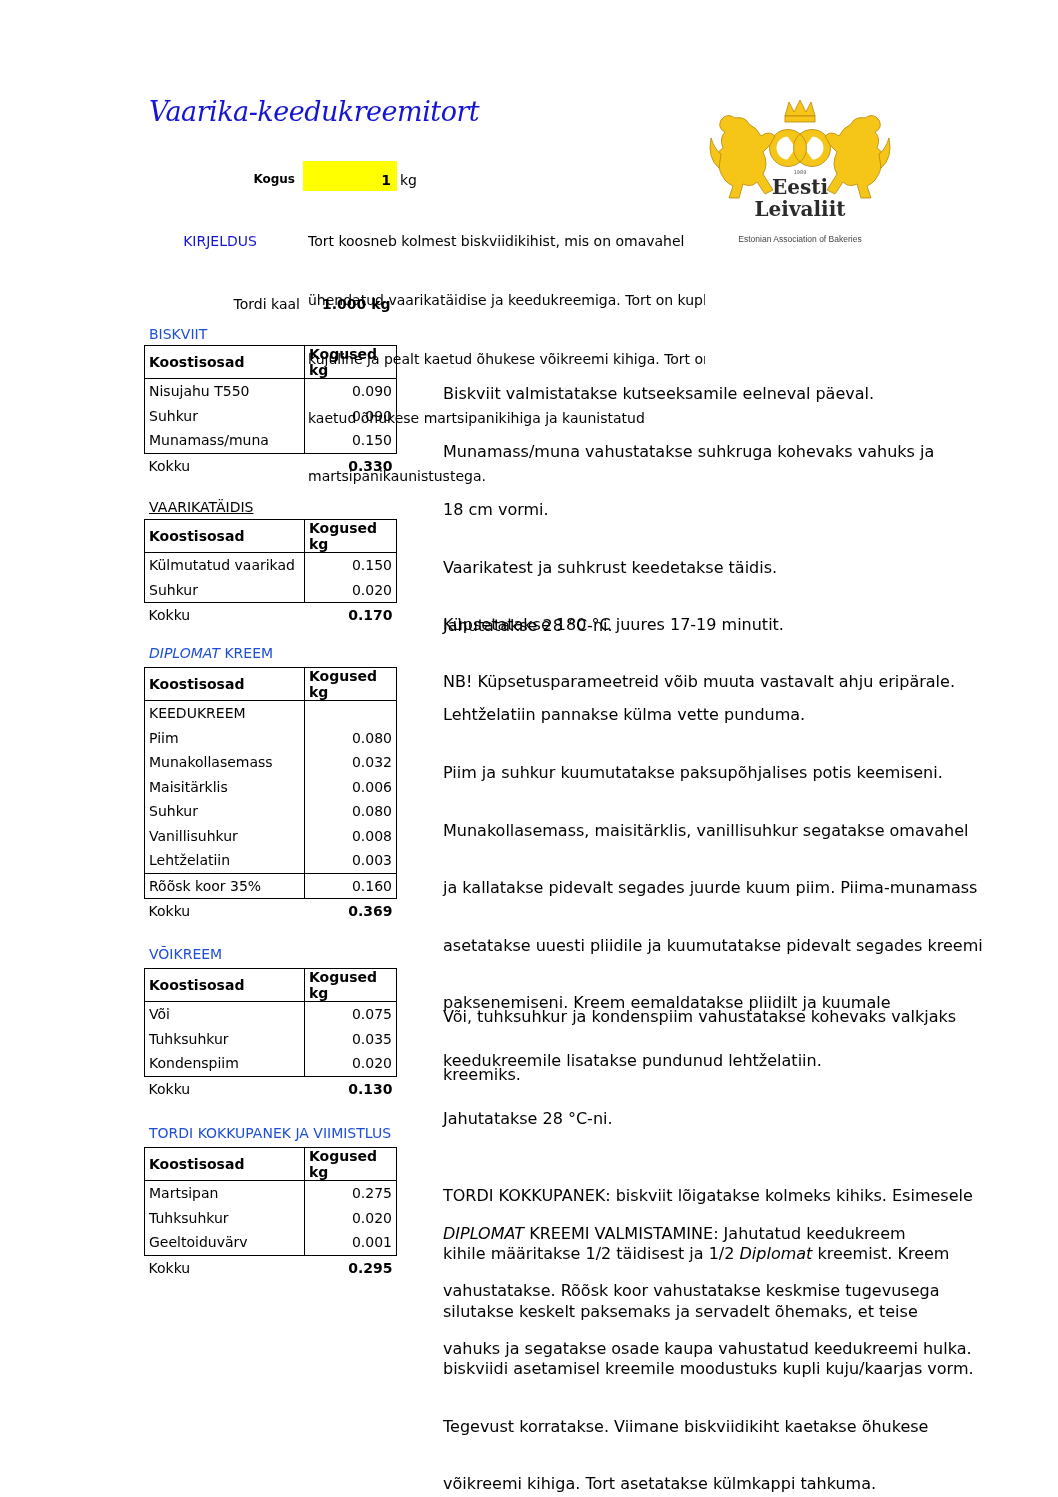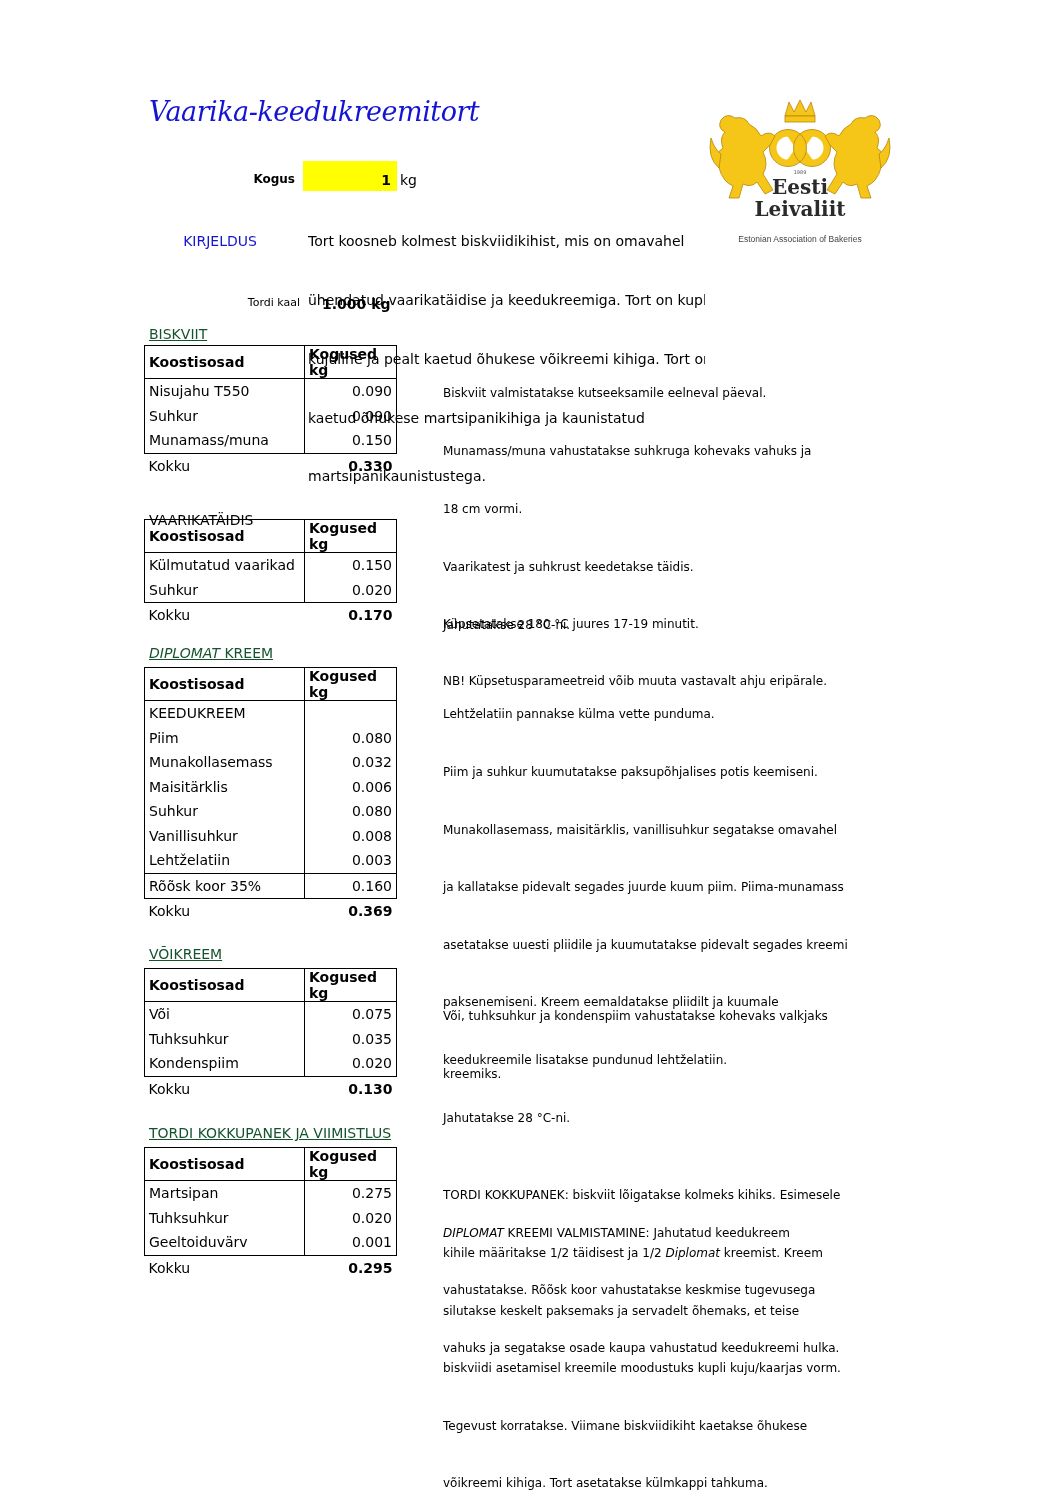--- a/index.html
+++ b/index.html
@@ -7,40 +7,40 @@
          font-family: "DejaVu Sans", sans-serif; color: #000; font-size: 14px; }
   .abs { position: absolute; }
   .title { left: 149px; top: 96px; font-family: "DejaVu Serif", serif; font-style: italic;
            font-size: 27px; color: #1414d2; letter-spacing: -0.5px; }
   .kogus-label { left: 180px; top: 172px; width: 115px; text-align: right; font-weight: bold; font-size: 12px; }
   .kogus-cell { left: 303px; top: 161px; width: 94px; height: 30px; background: #ffff00; }
   .kogus-val { left: 303px; top: 172px; width: 88px; text-align: right; font-weight: bold; font-size: 14px; }
   .kogus-unit { left: 400px; top: 172px; font-size: 14px; }
   .desc-label { left: 150px; top: 233px; width: 140px; text-align: center; color: #1414d2; font-size: 14px; }
   .desc-text { left: 308px; top: 193px; width: 397px; overflow: hidden; white-space: pre; line-height: 19.6px; font-size: 14px; }
-  .weight-label { left: 180px; top: 296px; width: 120px; text-align: right; font-size: 11px; }
+  .weight-label { left: 180px; top: 296px; width: 120px; text-align: right; font-size: 14px; }
   .weight-val { left: 322px; top: 296px; font-weight: bold; font-size: 14px; }
   .logo { left: 705px; top: 98px; width: 190px; height: 150px; }
 
   .sec-title { left: 149px; font-size: 14px; }
-  .sec-title.blue { color: #14532d; text-decoration: underline; }
+  .sec-title.blue { color: #1d4ed8; }
   .sec-title .it { font-style: italic; }
 
   table.ing { position: absolute; left: 144px; width: 253px; border-collapse: collapse; font-size: 14px; }
   table.ing td { padding: 0 4px; height: 24.5px; vertical-align: middle; }
   table.ing td.name { width: 151px; }
   table.ing td.qty { text-align: right; }
   table.ing tr.head td { border: 1.5px solid #000; height: 24px; font-weight: bold; }
   table.ing tr.body td { border-left: 1.5px solid #000; border-right: 1.5px solid #000; }
   table.ing tr.body.last td { border-bottom: 1.5px solid #000; }
   table.ing tr.body.topline td { border-top: 1.5px solid #000; }
   table.ing tr.total td { border: none; }
   table.ing tr.total td.qty { font-weight: bold; }
 
-  .instr { left: 443px; width: 470px; white-space: pre; line-height: 19.2px; font-size: 12px; }
+  .instr { left: 443px; width: 470px; white-space: pre; line-height: 19.2px; font-size: 16px; }
   .instr .it { font-style: italic; }
 </style>
 </head>
 <body>
 
 <div class="abs title">Vaarika-keedukreemitort</div>
 
 <div class="abs kogus-label">Kogus</div>
 <div class="abs kogus-cell"></div>
 <div class="abs kogus-val">1</div>
@@ -119,21 +119,21 @@
   </table>
 <div class="abs instr" style="top:346px;">
   <div>Biskviit valmistatakse kutseeksamile eelneval päeval.</div>
   <div>Munamass/muna vahustatakse suhkruga kohevaks vahuks ja</div>
   <div>18 cm vormi.</div>
   <div style="height:19.2px"></div>
   <div>Küpsetatakse 180 °C juures 17-19 minutit.</div>
   <div>NB! Küpsetusparameetreid võib muuta vastavalt ahju eripärale.</div>
 </div>
 
-<div class="abs sec-title" style="top:512px;">VAARIKATÄIDIS</div>
+<div class="abs sec-title" style="top:499px;text-decoration:underline;">VAARIKATÄIDIS</div>
 <table class="ing" style="top:519px;">
   <tbody>
       <tr class="head">
     <td class="name">Koostisosad</td>
     <td class="qty" style="text-align:left;">Kogused kg</td>
   </tr>
   <tr class="body">
     <td class="name">Külmutatud vaarikad</td>
     <td class="qty">0.150</td>
   </tr>

